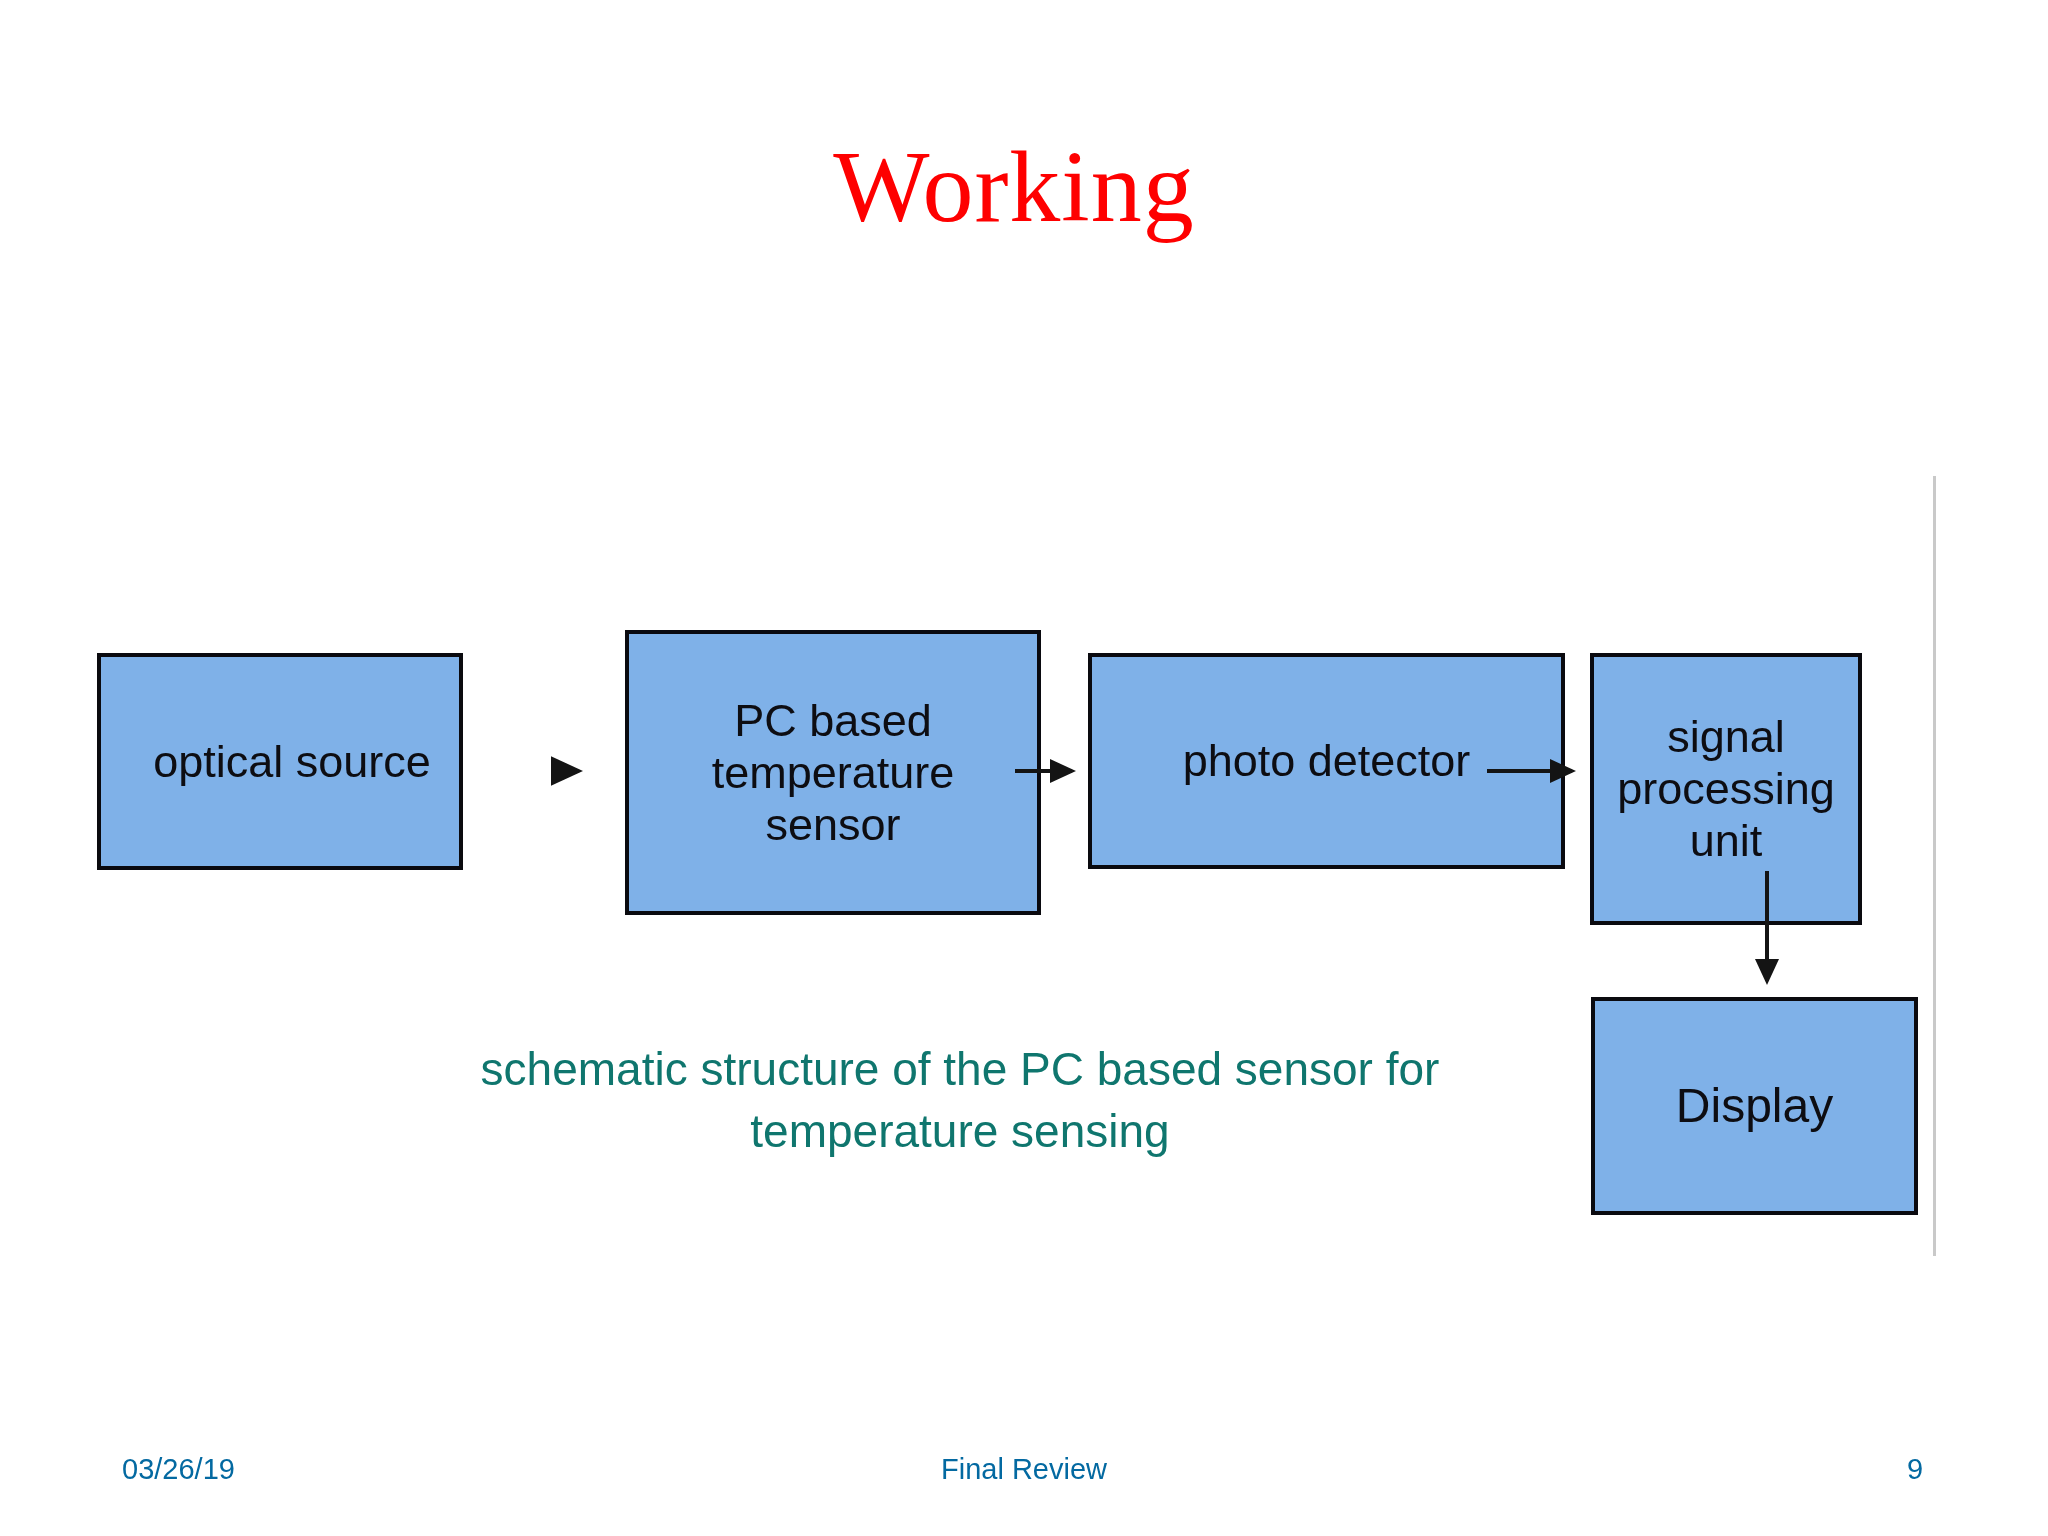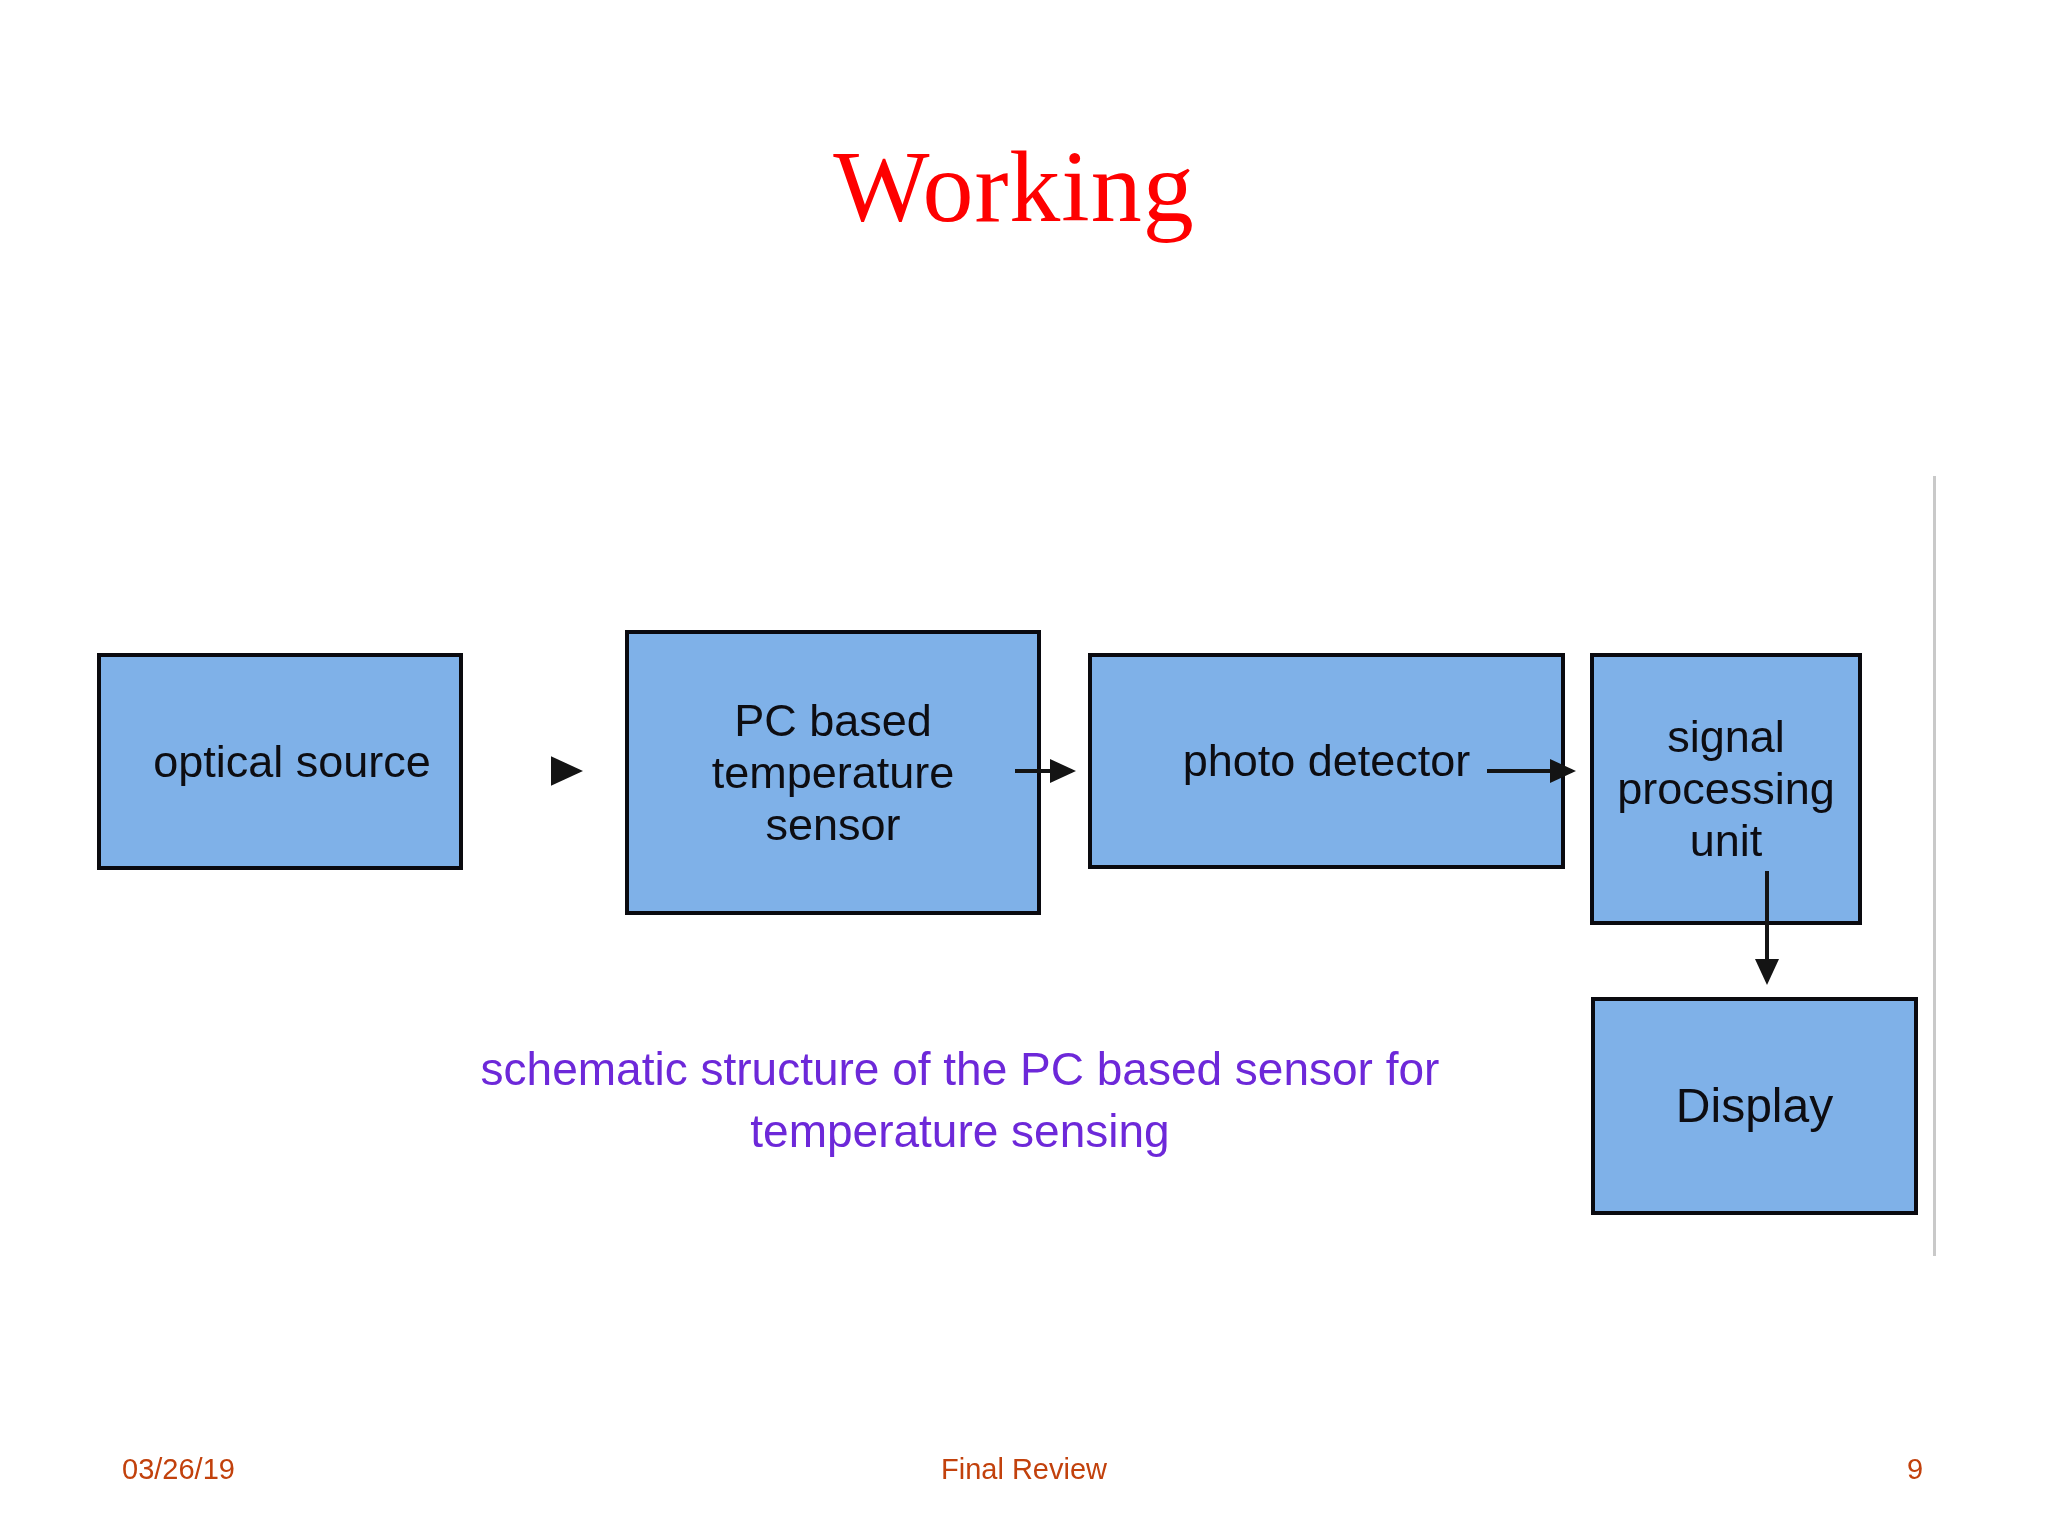--- a/index.html
+++ b/index.html
@@ -54,36 +54,36 @@
     width: 2048px;
     height: 1536px;
     pointer-events: none;
   }
   .caption {
     position: absolute;
     left: 360px;
     top: 1038px;
     width: 1200px;
     text-align: center;
-    color: #6d28d9;
+    color: #0f766e;
     font-size: 46px;
     line-height: 62px;
     white-space: pre-line;
   }
   .side-rule {
     position: absolute;
     left: 1933px;
     top: 476px;
     width: 3px;
     height: 780px;
     background: #c9c9c9;
   }
   .footer-text {
     position: absolute;
-    color: #c2410c;
+    color: #0369a1;
     font-size: 29px;
     line-height: 34px;
   }
   #footer-date   { left: 122px;  top: 1452px; }
   #footer-center { left: 0; width: 2048px; top: 1452px; text-align: center; }
   #footer-page   { left: 1860px; width: 110px; top: 1452px; text-align: center; }
 </style>
 </head>
 <body>
 

